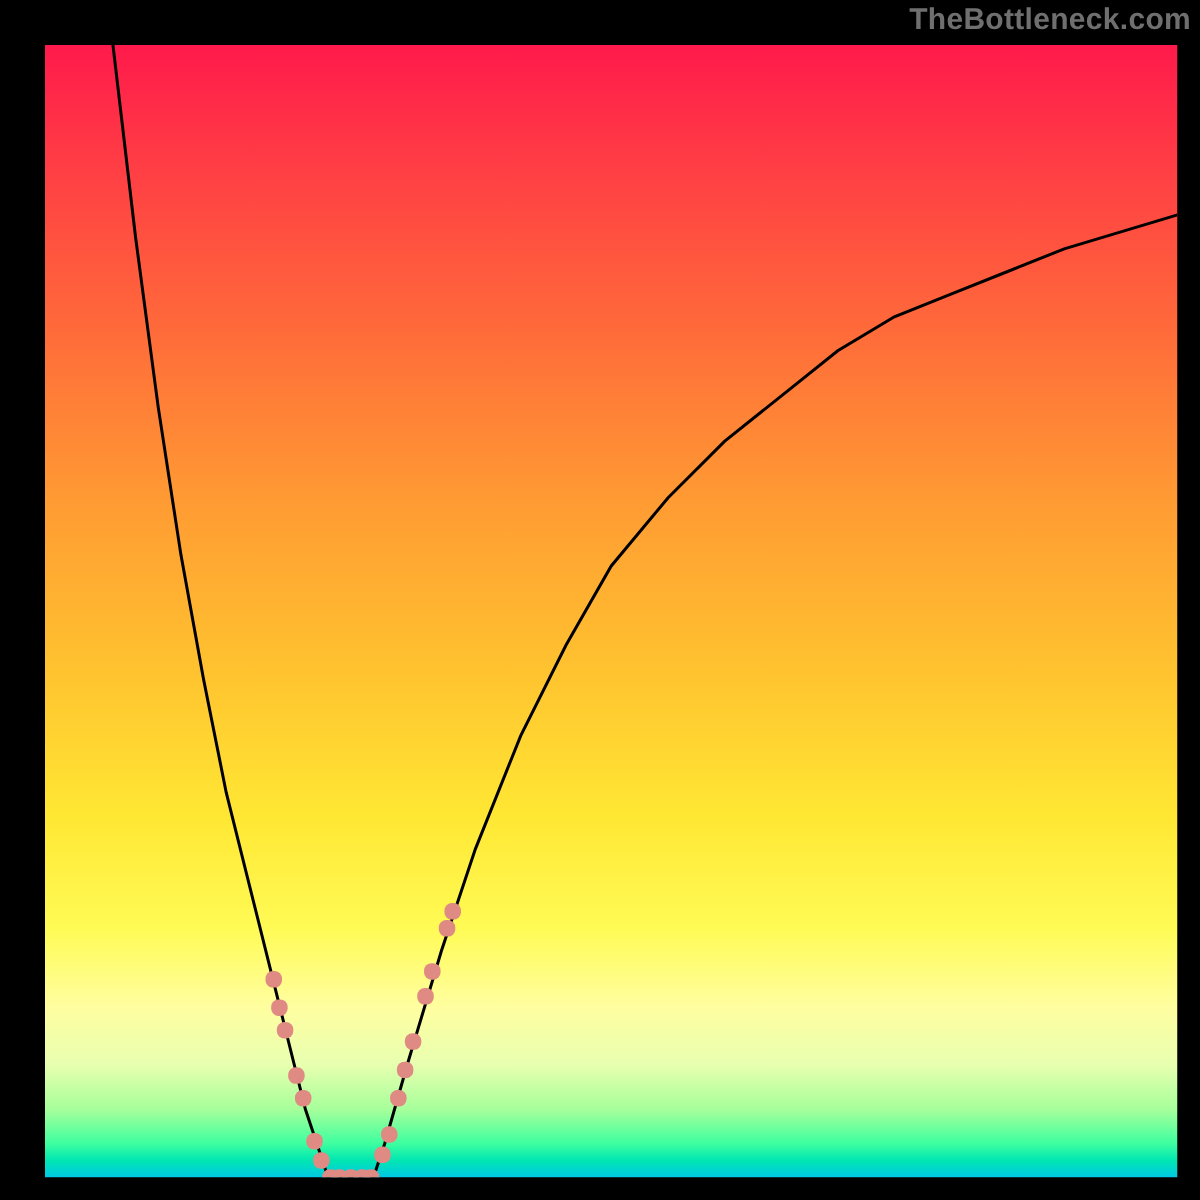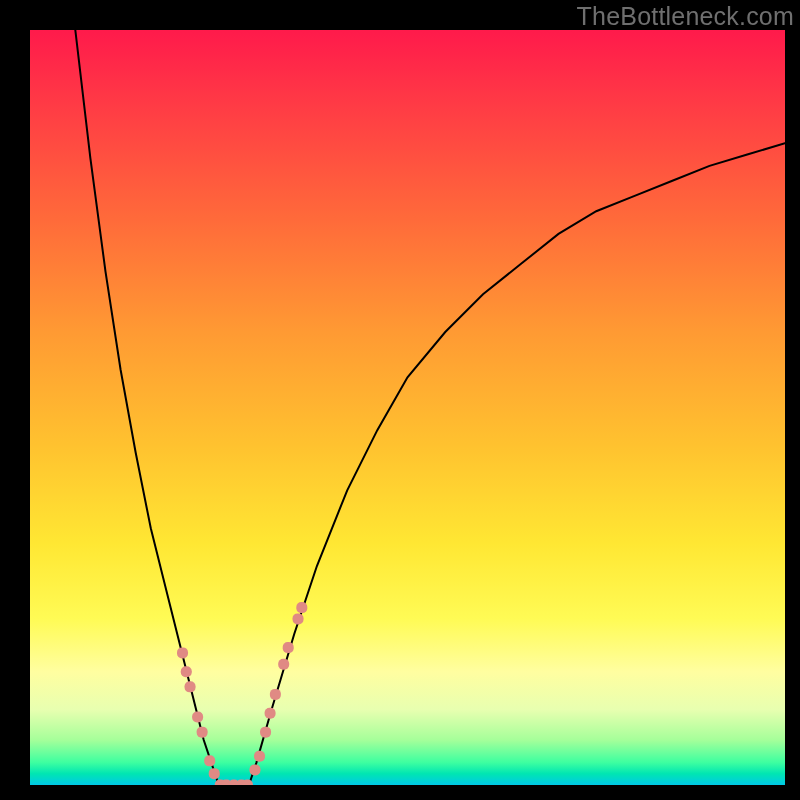--- a/index.html
+++ b/index.html
@@ -17,23 +17,23 @@
     top: 0;
     width: 800px;
     height: 800px;
     background: #000;
   }
   .watermark {
     position: absolute;
     top: 2px;
     right: 6px;
     color: #6f6f6f;
-    font-size: 25px;
+    font-size: 20px;
     letter-spacing: 0.2px;
-    font-weight: 400;
+    font-weight: 700;
     z-index: 10;
   }
   .plot {
     position: absolute;
     left: 30px;
     top: 30px;
     width: 755px;
     height: 755px;
     overflow: hidden;
   }

